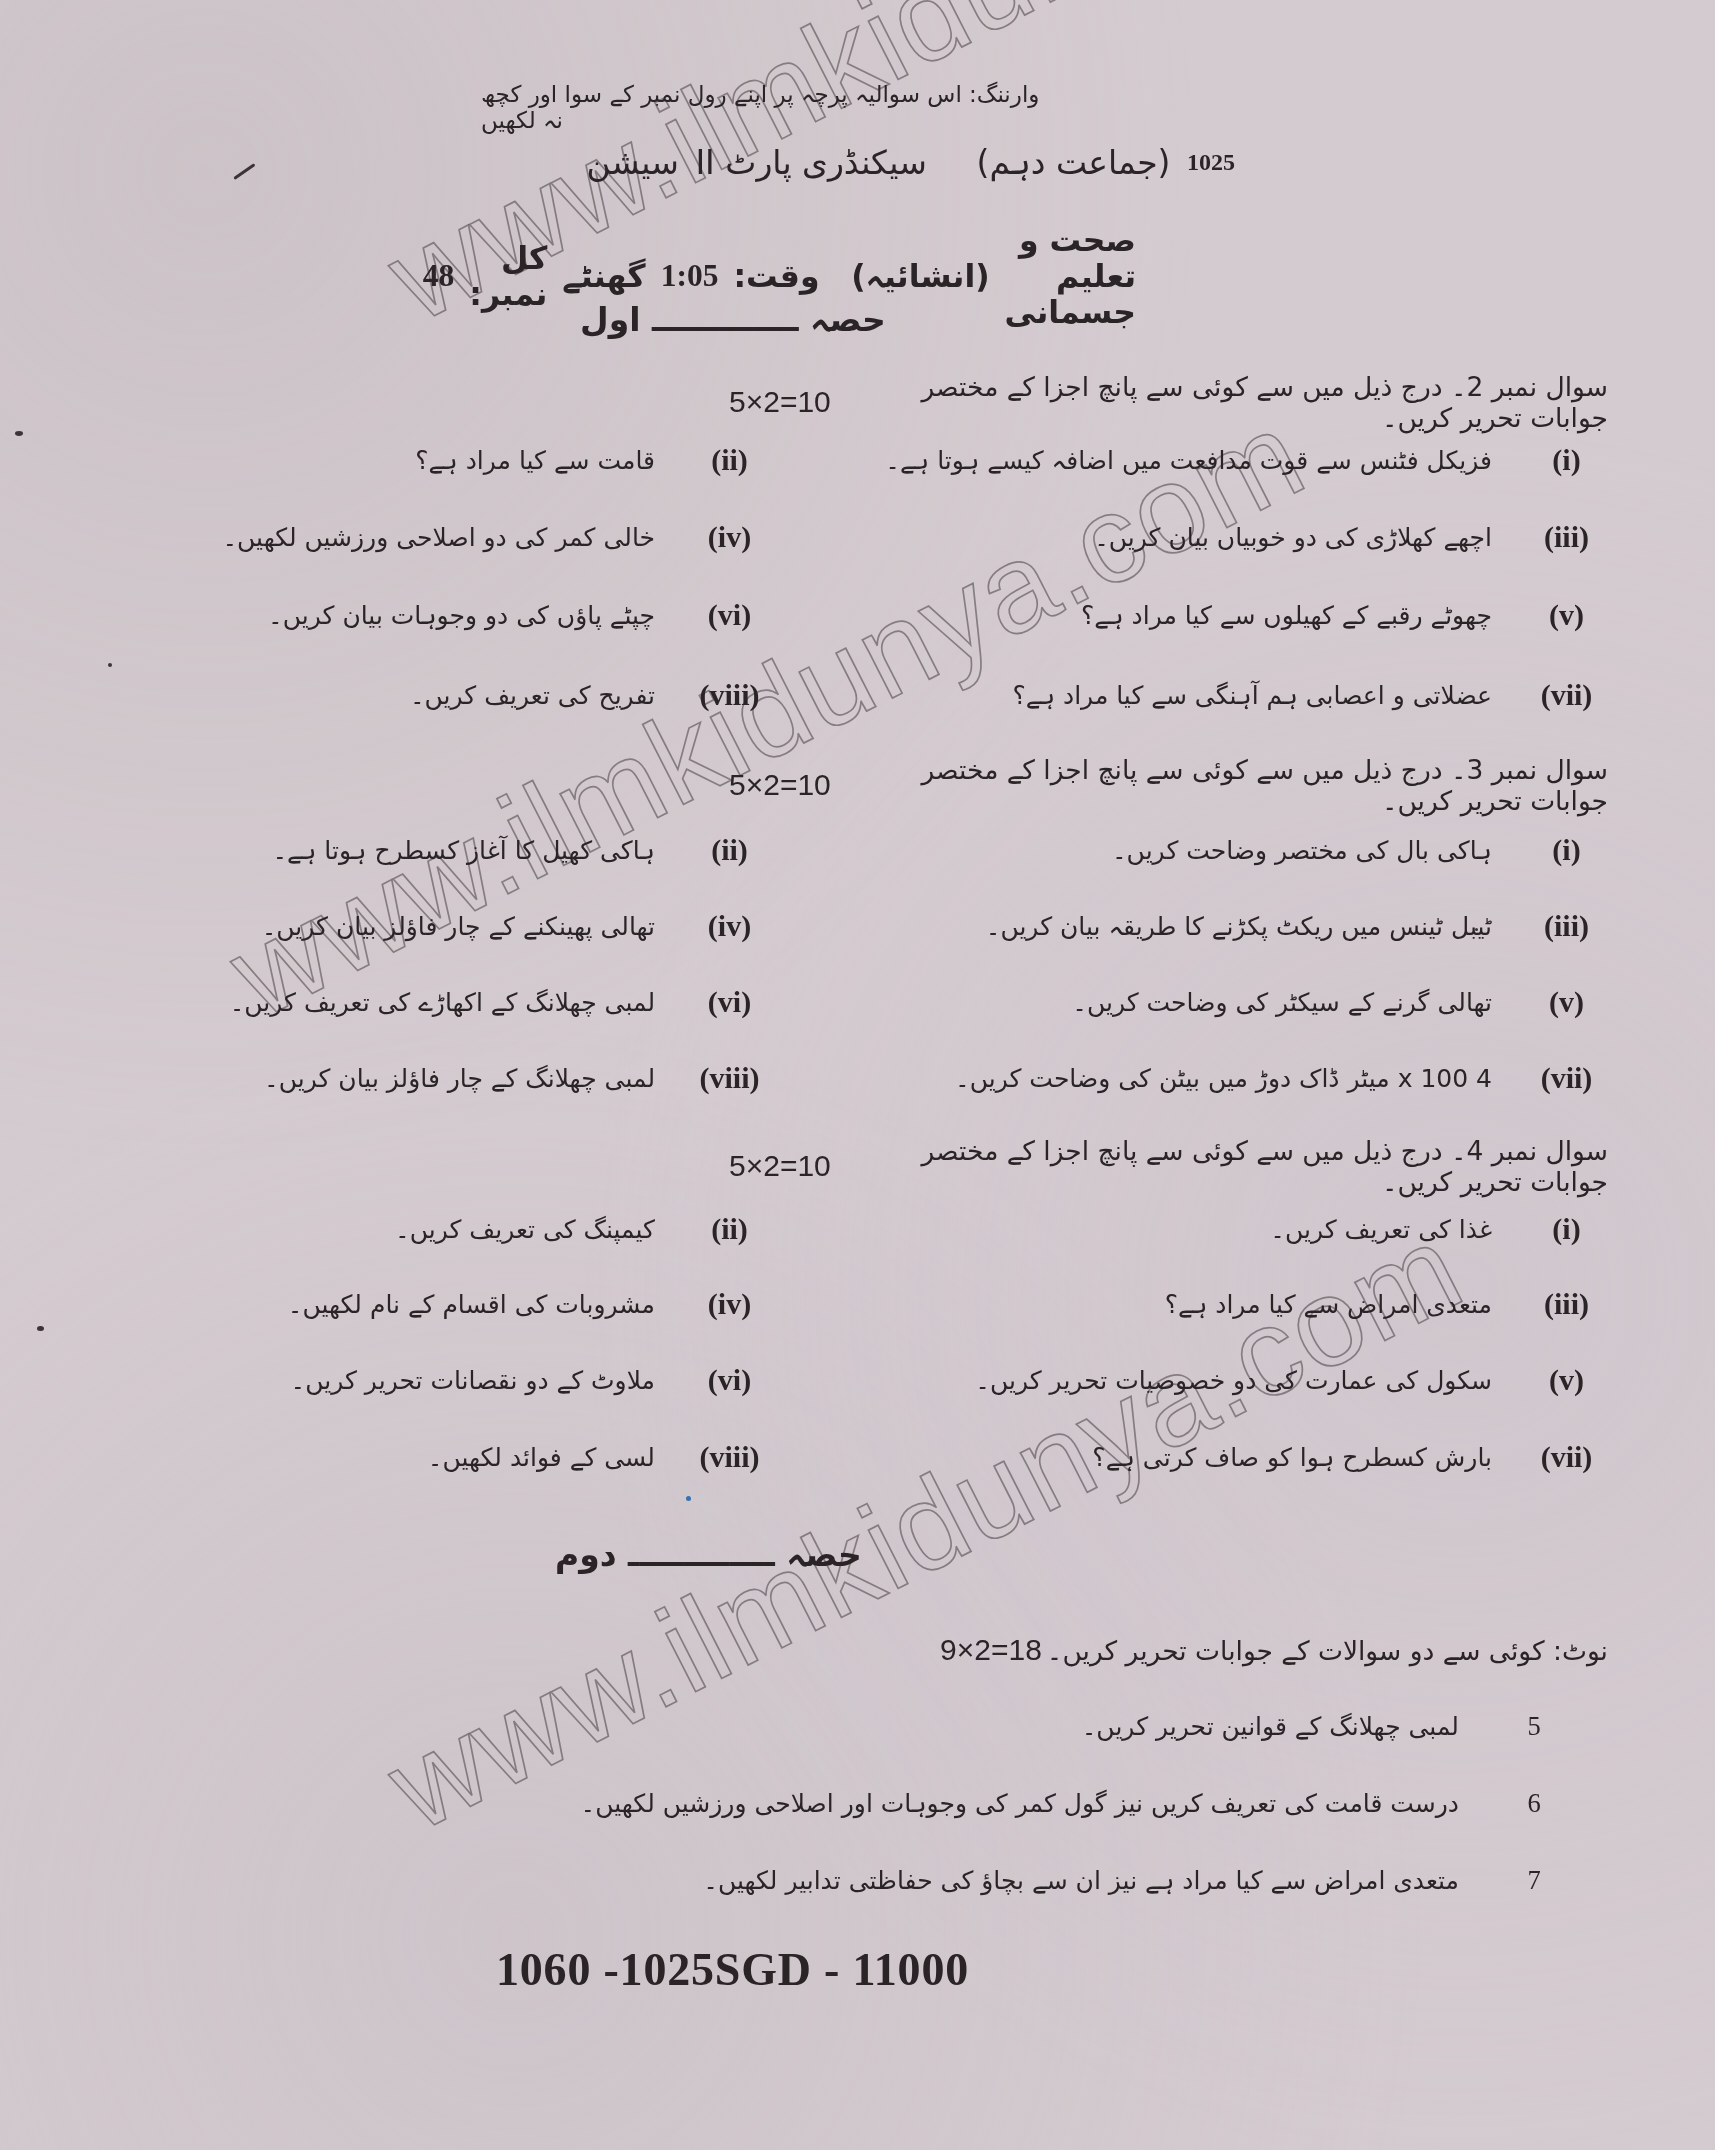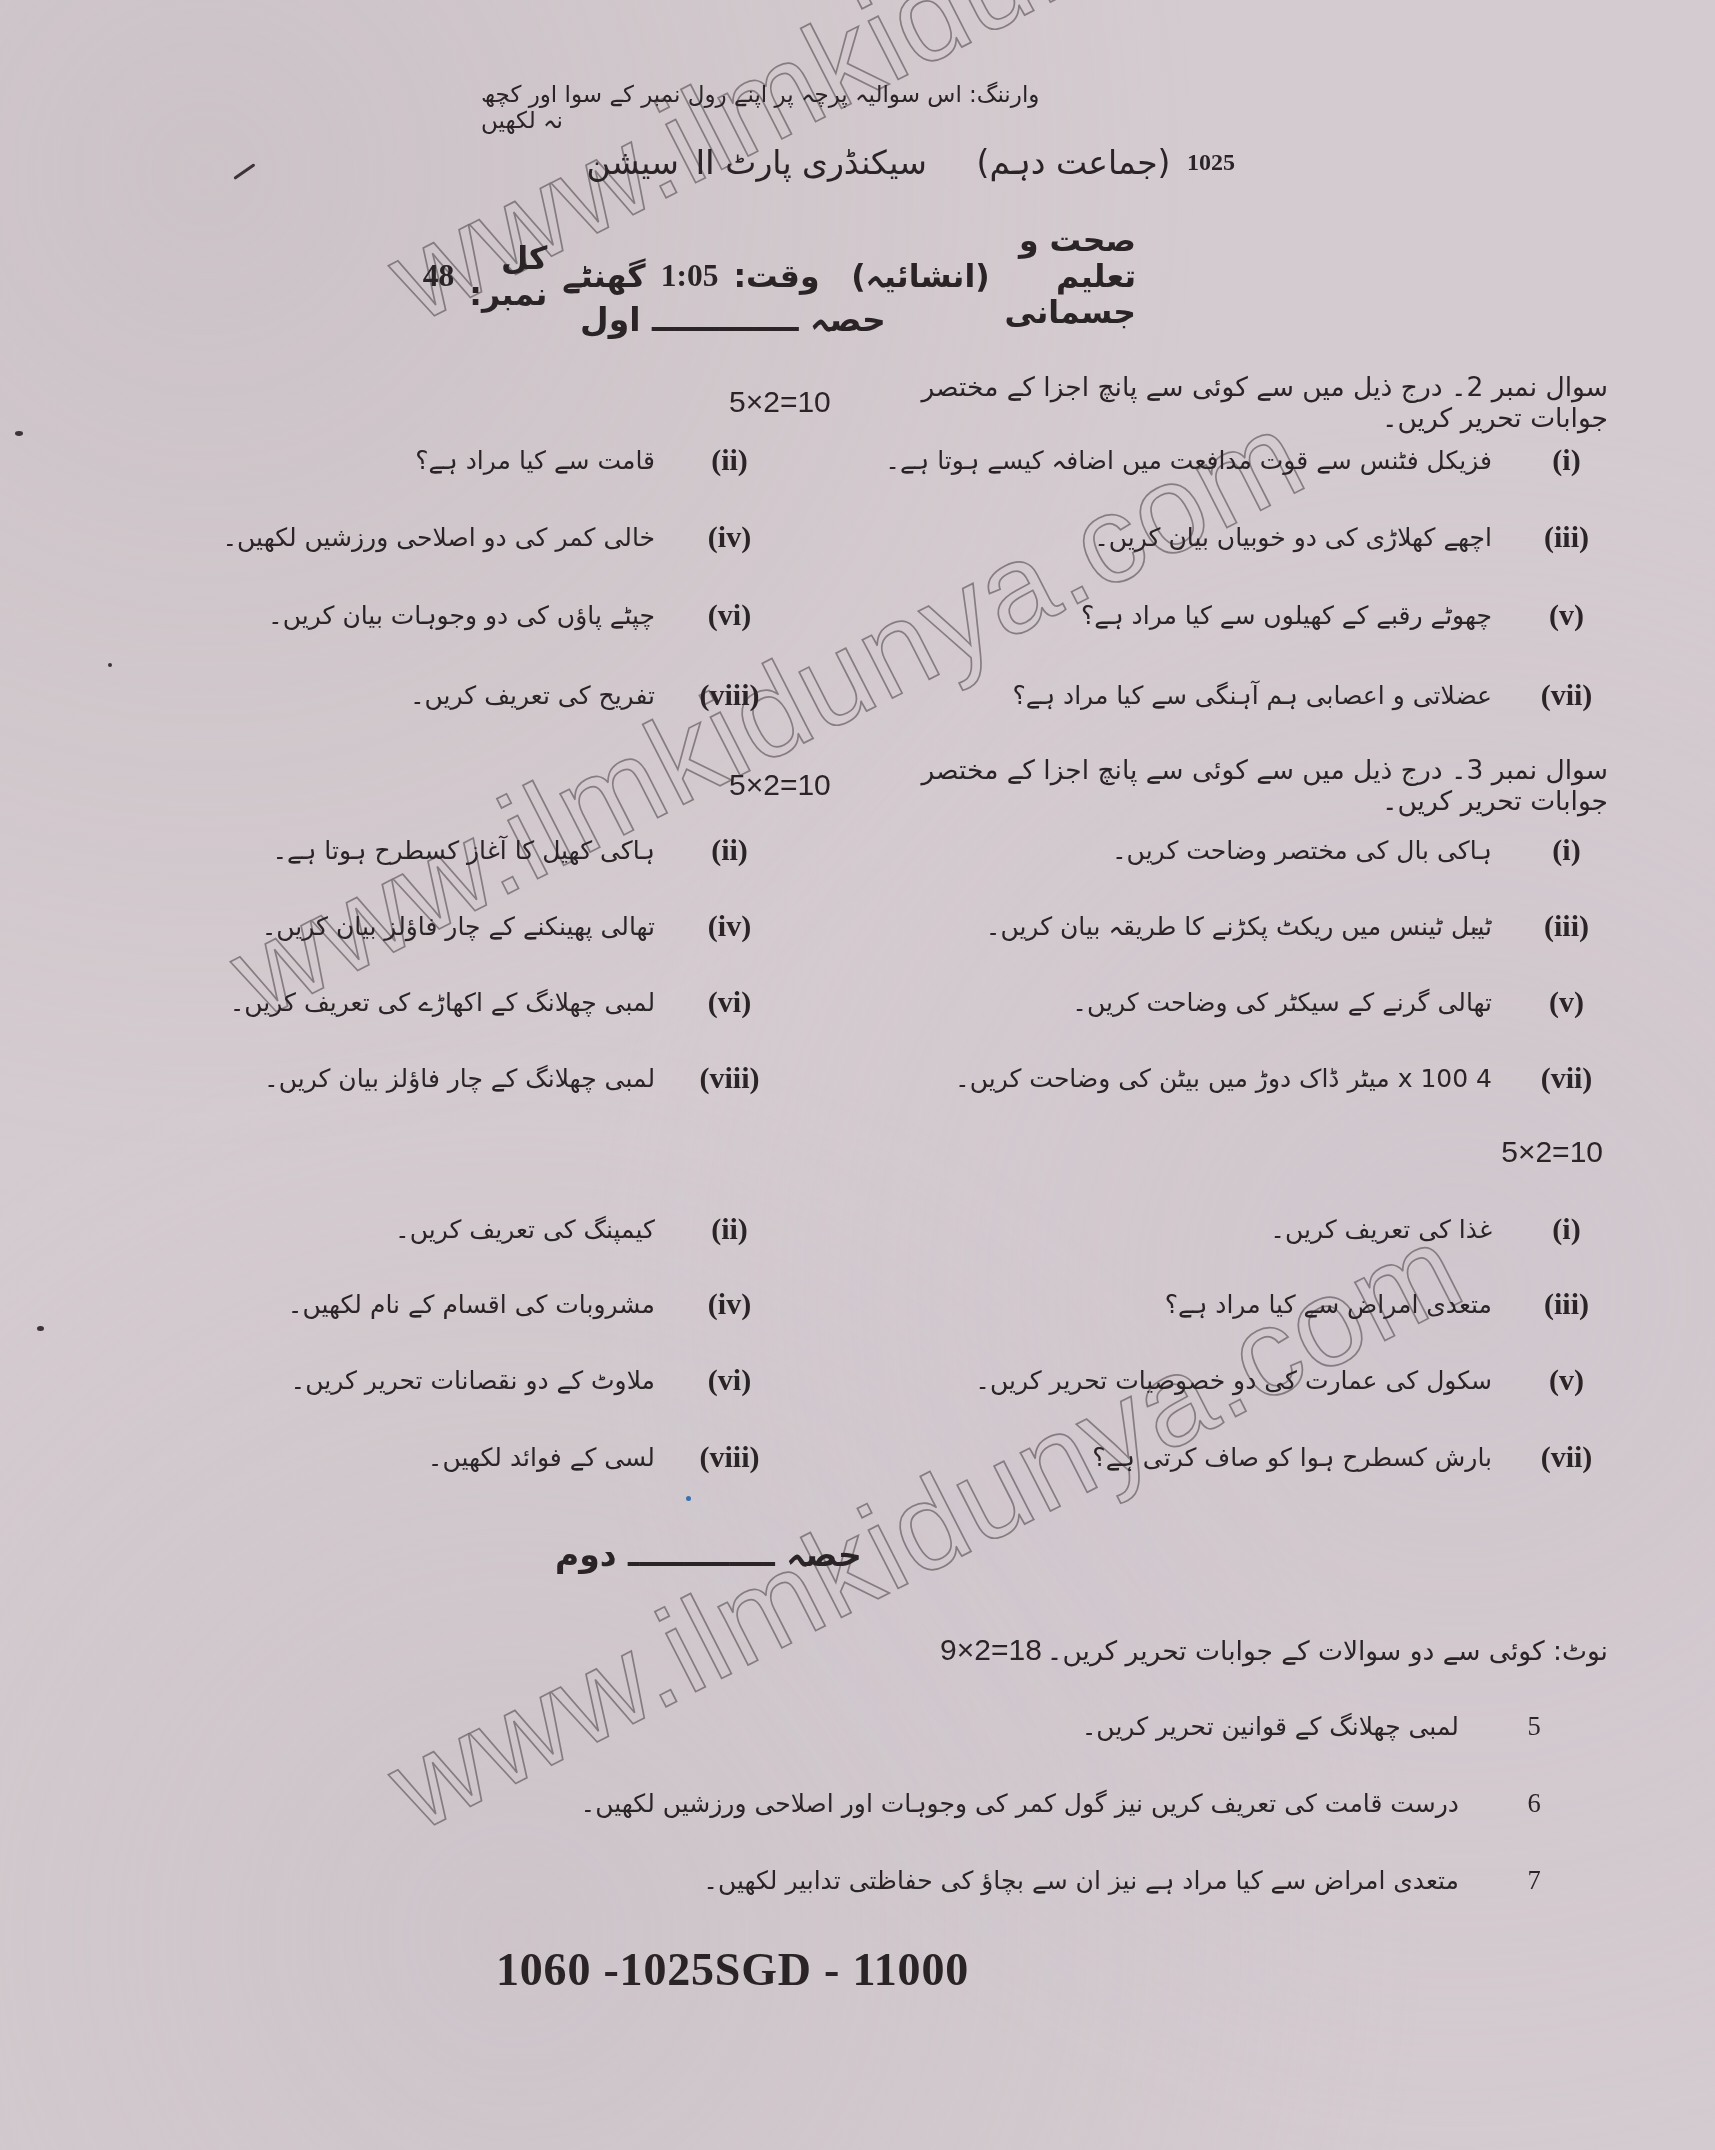--- a/index.html
+++ b/index.html
@@ -251,20 +251,21 @@
   <div class="part right urdu" style="top:1061px;">
     <span class="num">(vii)</span>
     <span>4 x 100 میٹر ڈاک دوڑ میں بیٹن کی وضاحت کریں۔</span>
   </div>
   <div class="part left urdu" style="top:1061px;">
     <span class="num">(viii)</span>
     <span>لمبی چھلانگ کے چار فاؤلز بیان کریں۔</span>
   </div>
 
   <div class="q-heading urdu" style="top:1135px;">
+    <span>سوال نمبر 4۔ درج ذیل میں سے کوئی سے پانچ اجزا کے مختصر جوابات تحریر کریں۔</span>
     <span class="marks">5×2=10</span>
   </div>
   <div class="part right urdu" style="top:1212px;">
     <span class="num">(i)</span>
     <span>غذا کی تعریف کریں۔</span>
   </div>
   <div class="part left urdu" style="top:1212px;">
     <span class="num">(ii)</span>
     <span>کیمپنگ کی تعریف کریں۔</span>
   </div>

